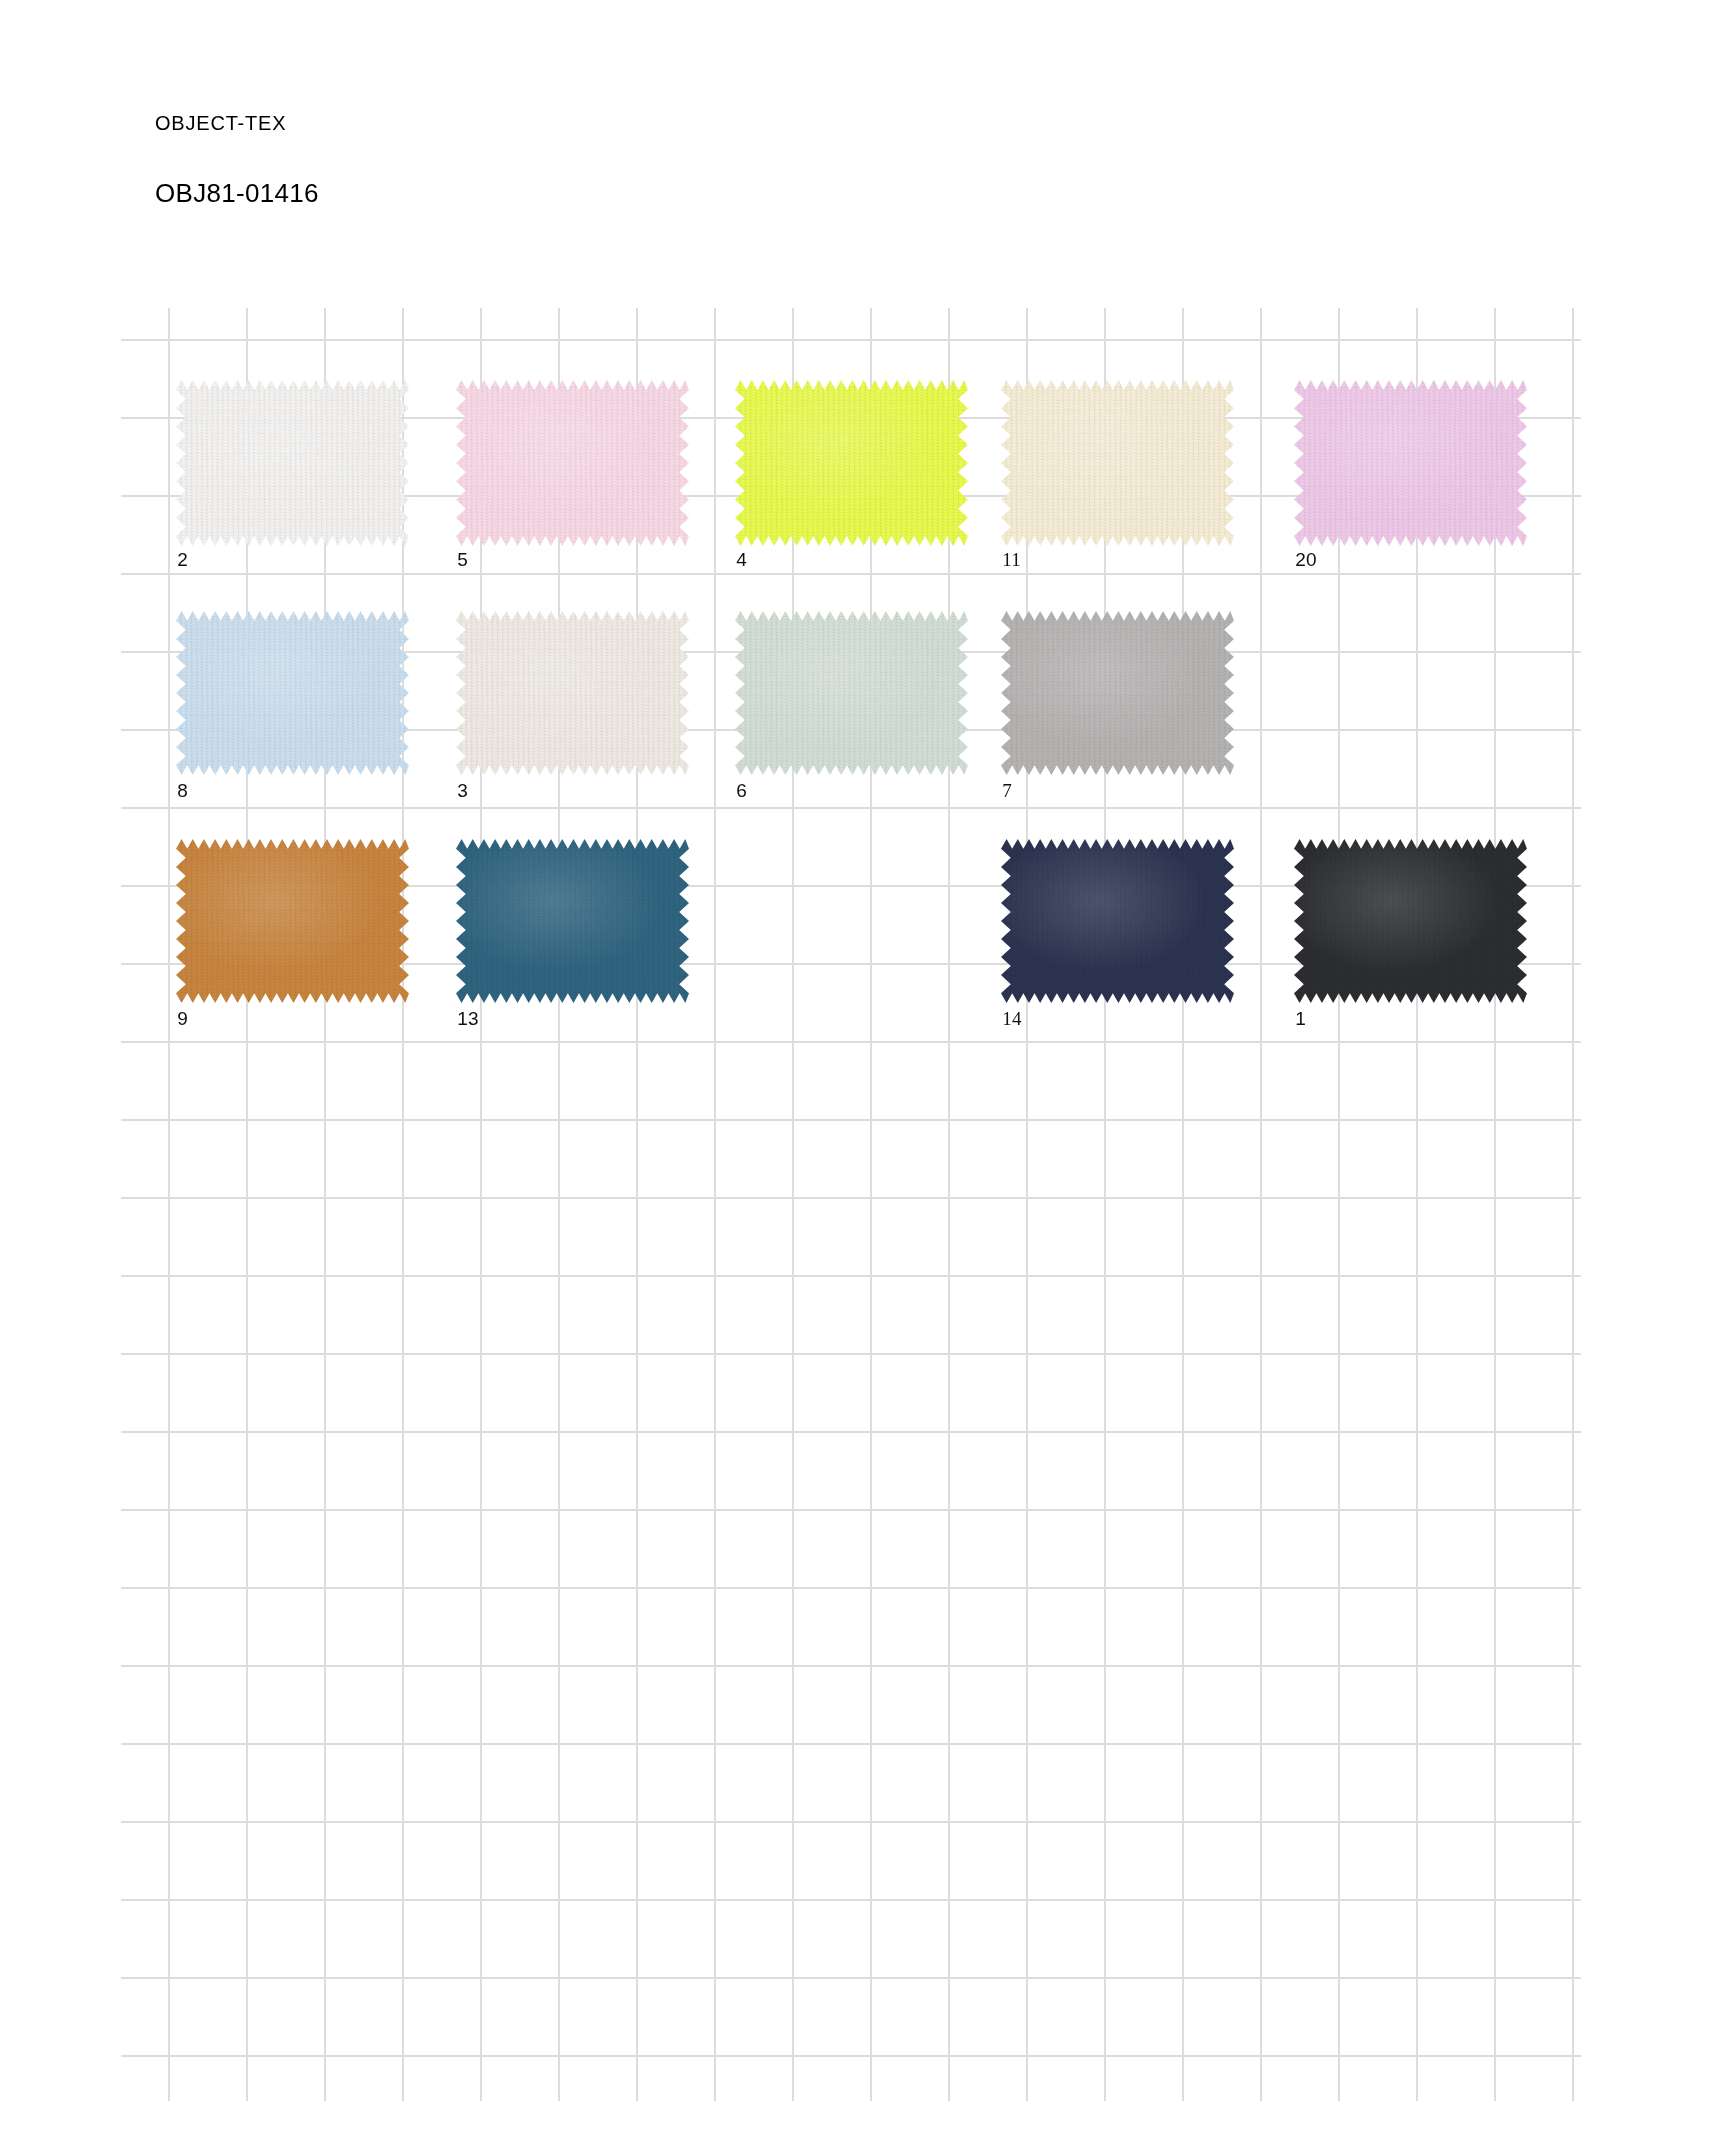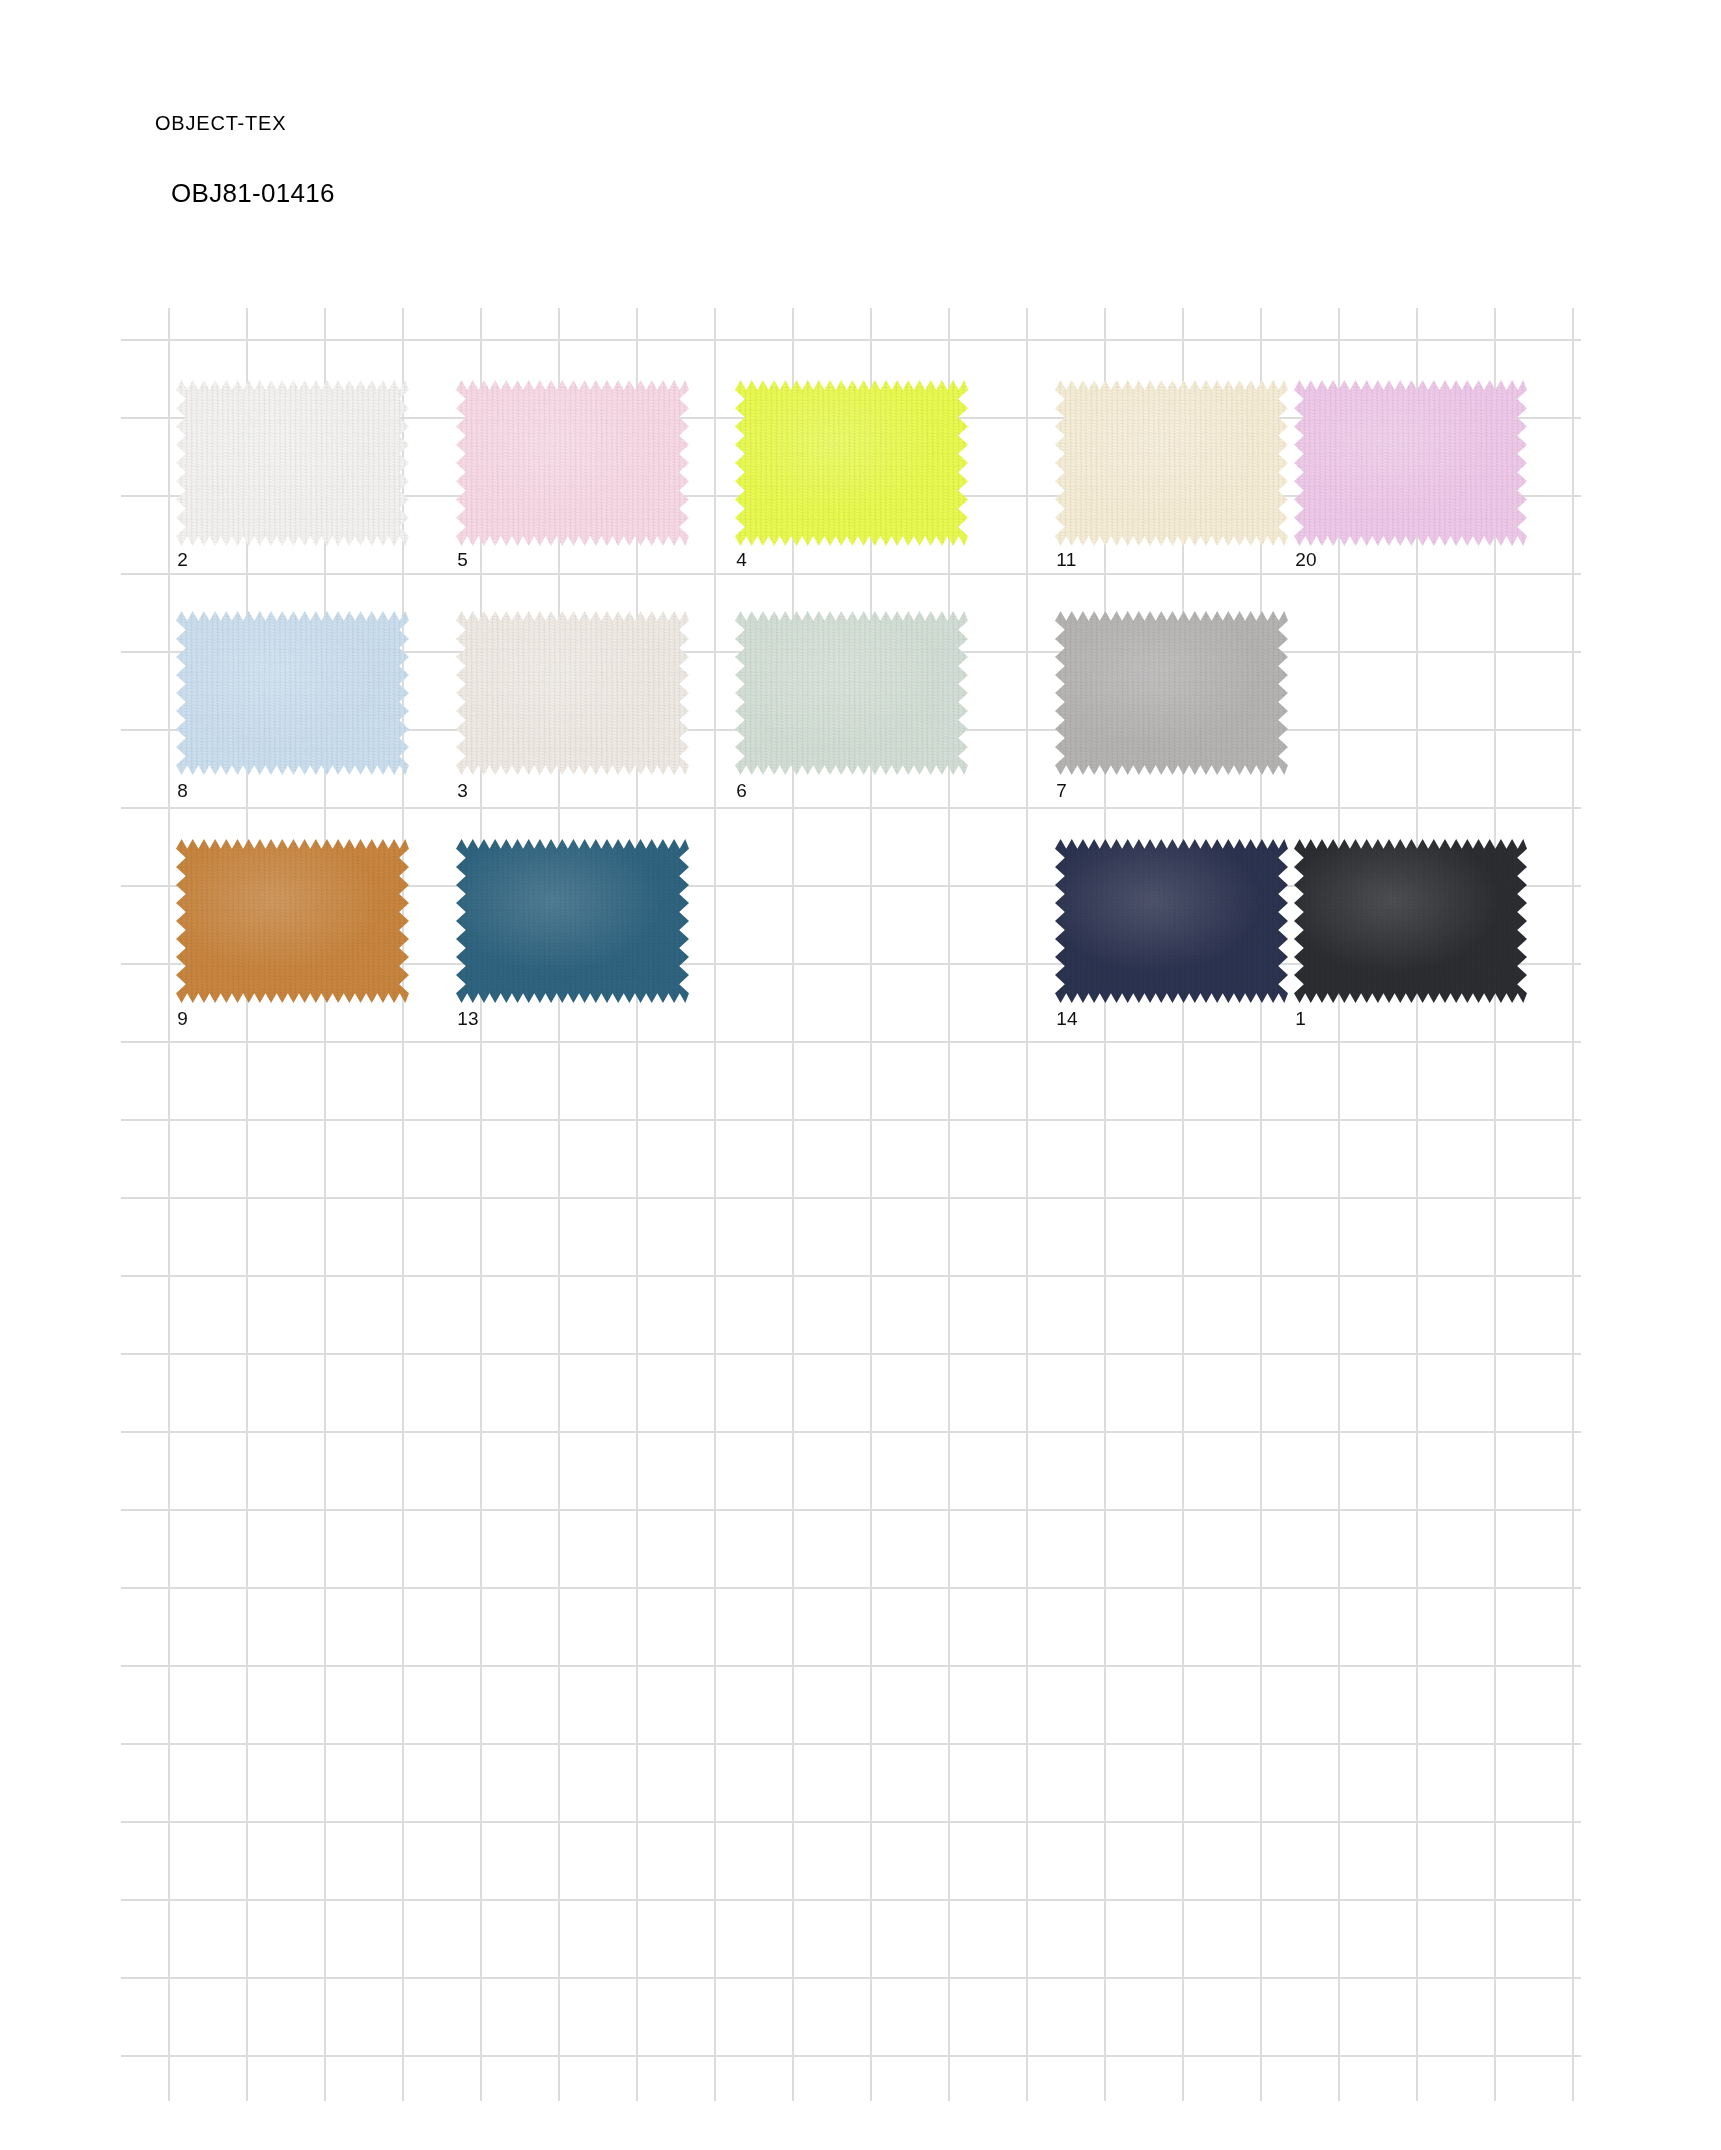--- a/index.html
+++ b/index.html
@@ -31,21 +31,21 @@
     line-height: 1.2;
     margin: 0;
     white-space: nowrap;
   }
   #collection-code {
     font-size: 26px;
     font-weight: 400;
     letter-spacing: 0.3px;
     color: #000000;
     line-height: 1.2;
-    margin: 16px;
+    margin: 0;
     margin-top: 43px;
     white-space: nowrap;
   }
 
   
   #grid-sheet {
     position: absolute;
     left: 121px;
     top: 308px;
     width: 1460px;
@@ -94,21 +94,21 @@
   .swatch-cell {
     position: absolute;
     top: 0;
     width: 234px;
     height: 195px;
     pointer-events: auto;
   }
   .swatch-cell.col-0 { left: 0px; }
   .swatch-cell.col-1 { left: 280px; }
   .swatch-cell.col-2 { left: 559px; }
-  .swatch-cell.col-3 { left: 879px; }
+  .swatch-cell.col-3 { left: 825px; font-family: Liberation Serif, serif; }
   .swatch-cell.col-4 { left: 1118px; }
 
   .swatch-chip {
     position: relative;
     width: 233px;
     height: 166px;
     cursor: pointer;
   }
   .swatch-row.row-tall .swatch-chip { height: 164px; }
 

